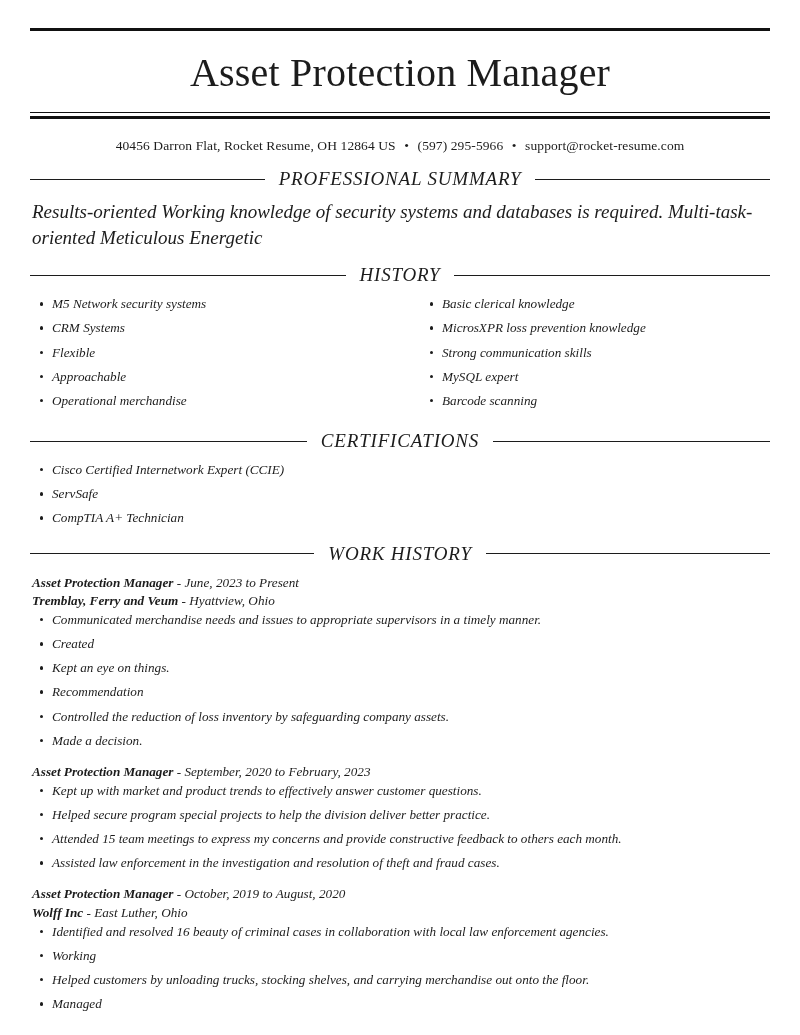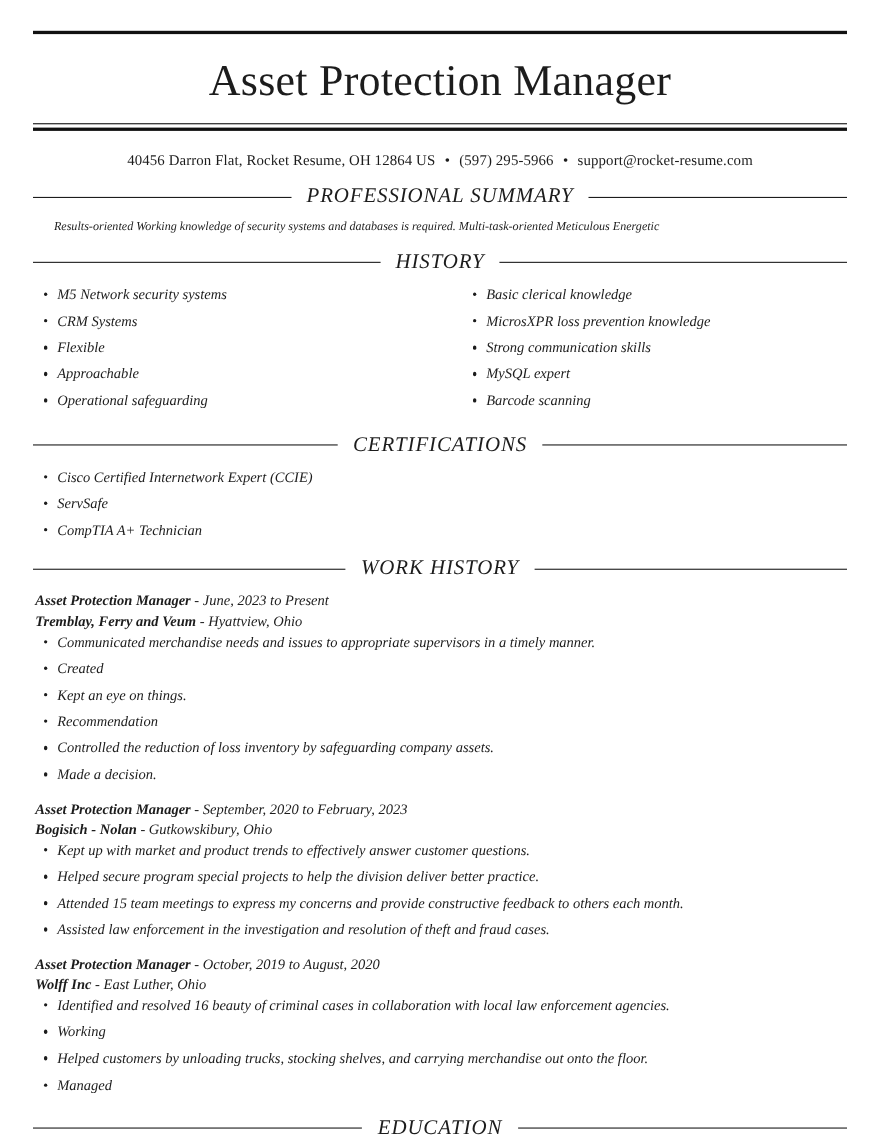--- a/index.html
+++ b/index.html
@@ -71,23 +71,23 @@
   .section-head .section-title {
     flex: 0 0 auto;
     font-size: 19px;
     letter-spacing: 0.8px;
     font-weight: 400;
     white-space: nowrap;
   }
 
   
   .summary-text {
-    font-size: 11px;
+    font-size: 19px;
     line-height: 1.35;
-    margin: 4px 0 0 19px;
+    margin: 4px 0 0 2px;
   }
 
   ul.bullets {
     list-style: none;
     margin: 0;
     padding: 0;
   }
   ul.bullets li {
     position: relative;
     padding-left: 22px;
@@ -176,21 +176,21 @@
       <span class="section-title">HISTORY</span>
       <span class="bar"></span>
     </div>
     <div class="skills-columns">
       <div class="skills-col left">
         <ul class="bullets">
           <li>M5 Network security systems</li>
           <li>CRM Systems</li>
           <li>Flexible</li>
           <li>Approachable</li>
-          <li>Operational safeguarding</li>
+          <li>Operational merchandise</li>
         </ul>
       </div>
       <div class="skills-col right">
         <ul class="bullets">
           <li>Basic clerical knowledge</li>
           <li>MicrosXPR loss prevention knowledge</li>
           <li>Strong communication skills</li>
           <li>MySQL expert</li>
           <li>Barcode scanning</li>
         </ul>
@@ -238,25 +238,20 @@
         <li>Made a decision.</li>
       </ul>
     </div>
 
     <div class="job">
       <div class="job-line">
         <span class="b">Asset Protection Manager</span>
         <span>-</span>
         <span>September, 2020 to February, 2023</span>
       </div>
-      <div class="job-line">
-        <span class="b">Bogisich - Nolan</span>
-        <span>-</span>
-        <span>Gutkowskibury, Ohio</span>
-      </div>
       <ul class="bullets job-bullets">
         <li>Kept up with market and product trends to effectively answer customer questions.</li>
         <li>Helped secure program special projects to help the division deliver better practice.</li>
         <li>Attended 15 team meetings to express my concerns and provide constructive feedback to others each month.</li>
         <li>Assisted law enforcement in the investigation and resolution of theft and fraud cases.</li>
       </ul>
     </div>
 
     <div class="job">
       <div class="job-line">

